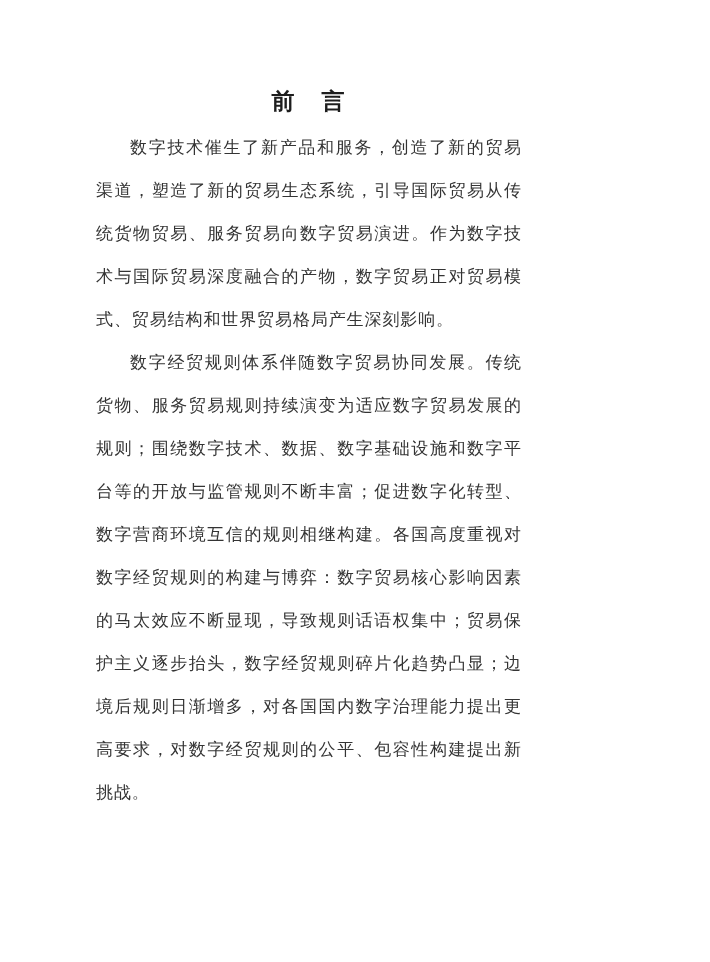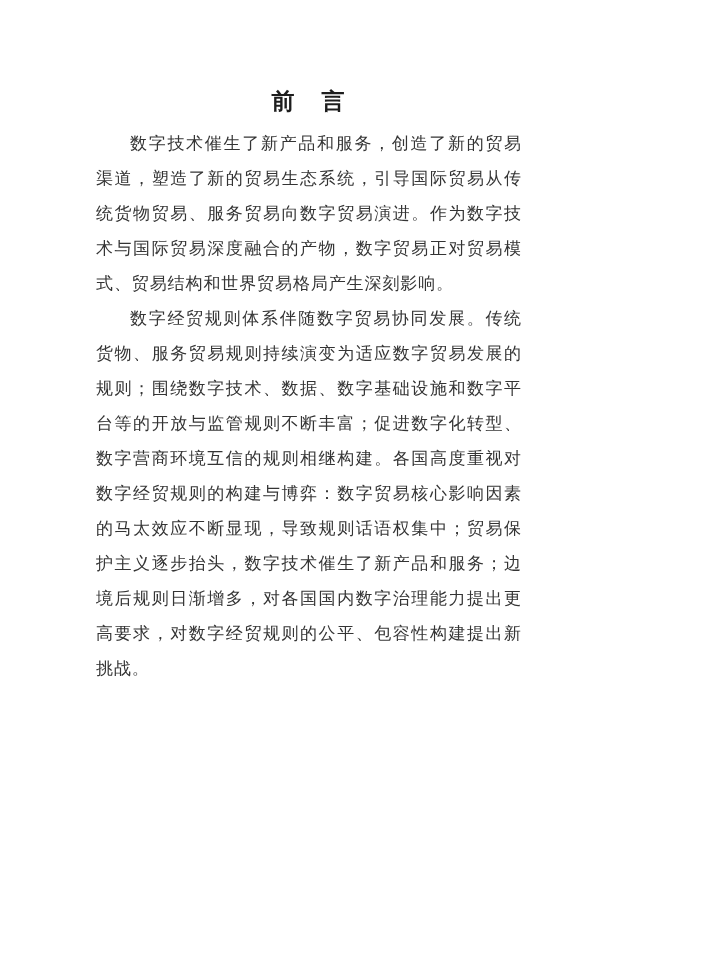--- a/index.html
+++ b/index.html
@@ -24,31 +24,31 @@
     font-size: 23px;
     line-height: 30px;
     letter-spacing: 2px;
     text-align: center;
     color: #1d1d1d;
   }
   .doc-body p {
     margin: 0;
     font-family: "Liberation Serif", serif;
     font-size: 17px;
-    line-height: 35px;
+    line-height: 43px;
     color: #343434;
     text-align: justify;
     text-justify: inter-character;
     letter-spacing: 0.9px;
     text-indent: 2em;
     word-break: break-all;
   }
 </style>
 </head>
 <body>
 
 <div class="page">
   <h1 class="doc-title">前　言</h1>
   <div class="doc-body">
     <p>数字技术催生了新产品和服务，创造了新的贸易渠道，塑造了新的贸易生态系统，引导国际贸易从传统货物贸易、服务贸易向数字贸易演进。作为数字技术与国际贸易深度融合的产物，数字贸易正对贸易模式、贸易结构和世界贸易格局产生深刻影响。</p>
-    <p>数字经贸规则体系伴随数字贸易协同发展。传统货物、服务贸易规则持续演变为适应数字贸易发展的规则；围绕数字技术、数据、数字基础设施和数字平台等的开放与监管规则不断丰富；促进数字化转型、数字营商环境互信的规则相继构建。各国高度重视对数字经贸规则的构建与博弈：数字贸易核心影响因素的马太效应不断显现，导致规则话语权集中；贸易保护主义逐步抬头，数字技术催生了新产品和服务；边境后规则日渐增多，对各国国内数字治理能力提出更高要求，对数字经贸规则的公平、包容性构建提出新挑战。</p>
+    <p>数字经贸规则体系伴随数字贸易协同发展。传统货物、服务贸易规则持续演变为适应数字贸易发展的规则；围绕数字技术、数据、数字基础设施和数字平台等的开放与监管规则不断丰富；促进数字化转型、数字营商环境互信的规则相继构建。各国高度重视对数字经贸规则的构建与博弈：数字贸易核心影响因素的马太效应不断显现，导致规则话语权集中；贸易保护主义逐步抬头，数字经贸规则碎片化趋势凸显；边境后规则日渐增多，对各国国内数字治理能力提出更高要求，对数字经贸规则的公平、包容性构建提出新挑战。</p>
   </div>
 </div>
 
 </body></html>

